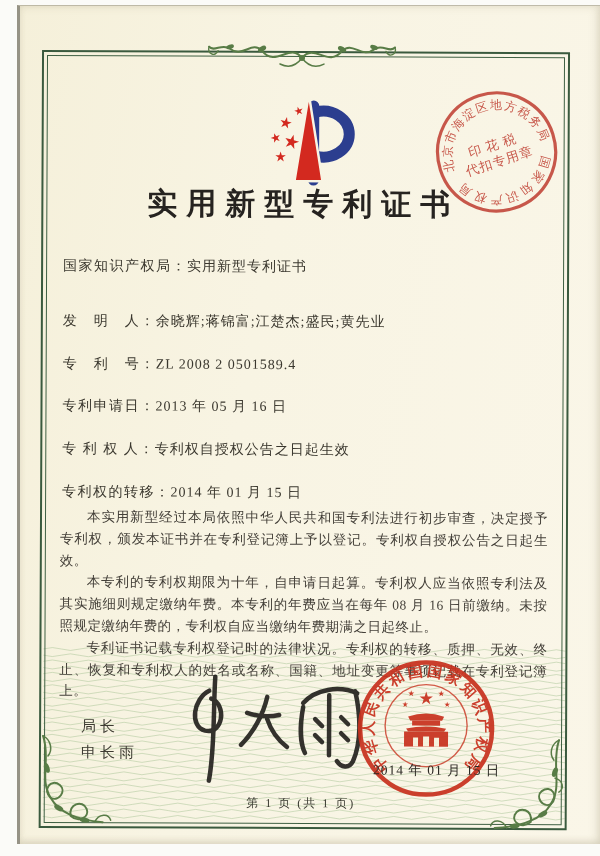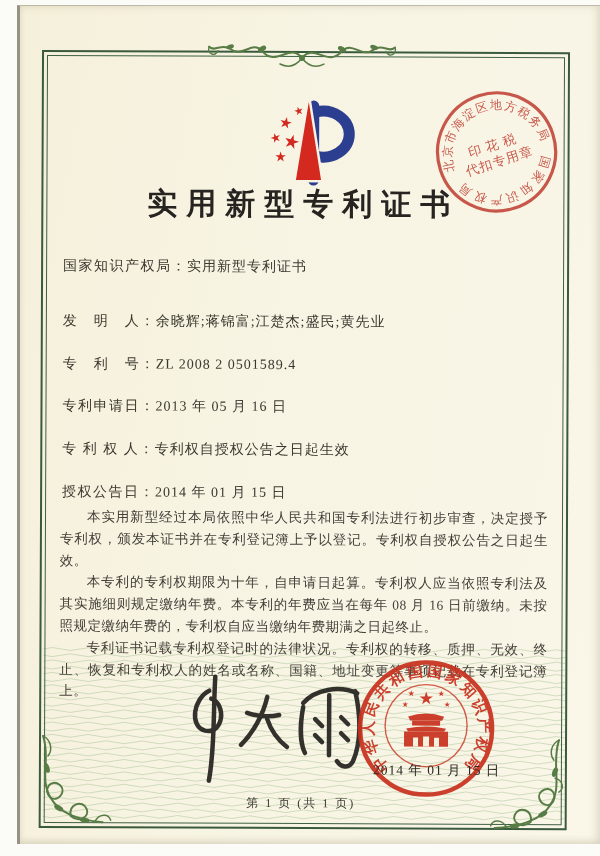--- a/index.html
+++ b/index.html
@@ -204,29 +204,33 @@
   <div class="field" style="top:355px">
     <span class="lbl">专　利　号：</span><span>ZL 2008 2 0501589.4</span>
   </div>
   <div class="field" style="top:397px">
     <span class="lbl">专利申请日：</span><span>2013 年 05 月 16 日</span>
   </div>
   <div class="field" style="top:440px">
     <span class="lbl">专 利 权 人：</span><span>专利权自授权公告之日起生效</span>
   </div>
   <div class="field" style="top:483px">
-    <span class="lbl">授权公告日：</span><span>2014 年 01 月 15 日</span>
+    <span class="lbl">专利权的转移：</span><span>2014 年 01 月 15 日</span>
   </div>
 
   <div class="body-text">
     <p>本实用新型经过本局依照中华人民共和国专利法进行初步审查，决定授予专利权，颁发本证书并在专利登记簿上予以登记。专利权自授权公告之日起生效。</p>
     <p>本专利的专利权期限为十年，自申请日起算。专利权人应当依照专利法及其实施细则规定缴纳年费。本专利的年费应当在每年 08 月 16 日前缴纳。未按照规定缴纳年费的，专利权自应当缴纳年费期满之日起终止。</p>
     <p>专利证书记载专利权登记时的法律状况。专利权的转移、质押、无效、终止、恢复和专利权人的姓名或名称、国籍、地址变更等事项记载在专利登记簿上。</p>
   </div>
 
+  <div class="director">
+    <div>局长</div>
+    <div>申长雨</div>
+  </div>
 
   <svg class="sign-svg" width="225" height="125" viewBox="0 0 225 125">
     <g fill="none" stroke="#1f1d1a" stroke-width="4.5" stroke-linecap="round" opacity="0.9">
       <path d="M34,22 C18,30 14,58 30,62 C48,66 52,36 36,30"></path>
       <path d="M40,8 C38,40 40,80 34,112"></path>
       <path d="M92,28 C88,46 78,64 66,76"></path>
       <path d="M72,44 C84,48 96,48 104,46"></path>
       <path d="M92,50 C96,62 104,72 112,78"></path>
       <path d="M128,34 C140,20 164,16 182,24"></path>
       <path d="M128,38 C124,60 126,76 130,84"></path>

